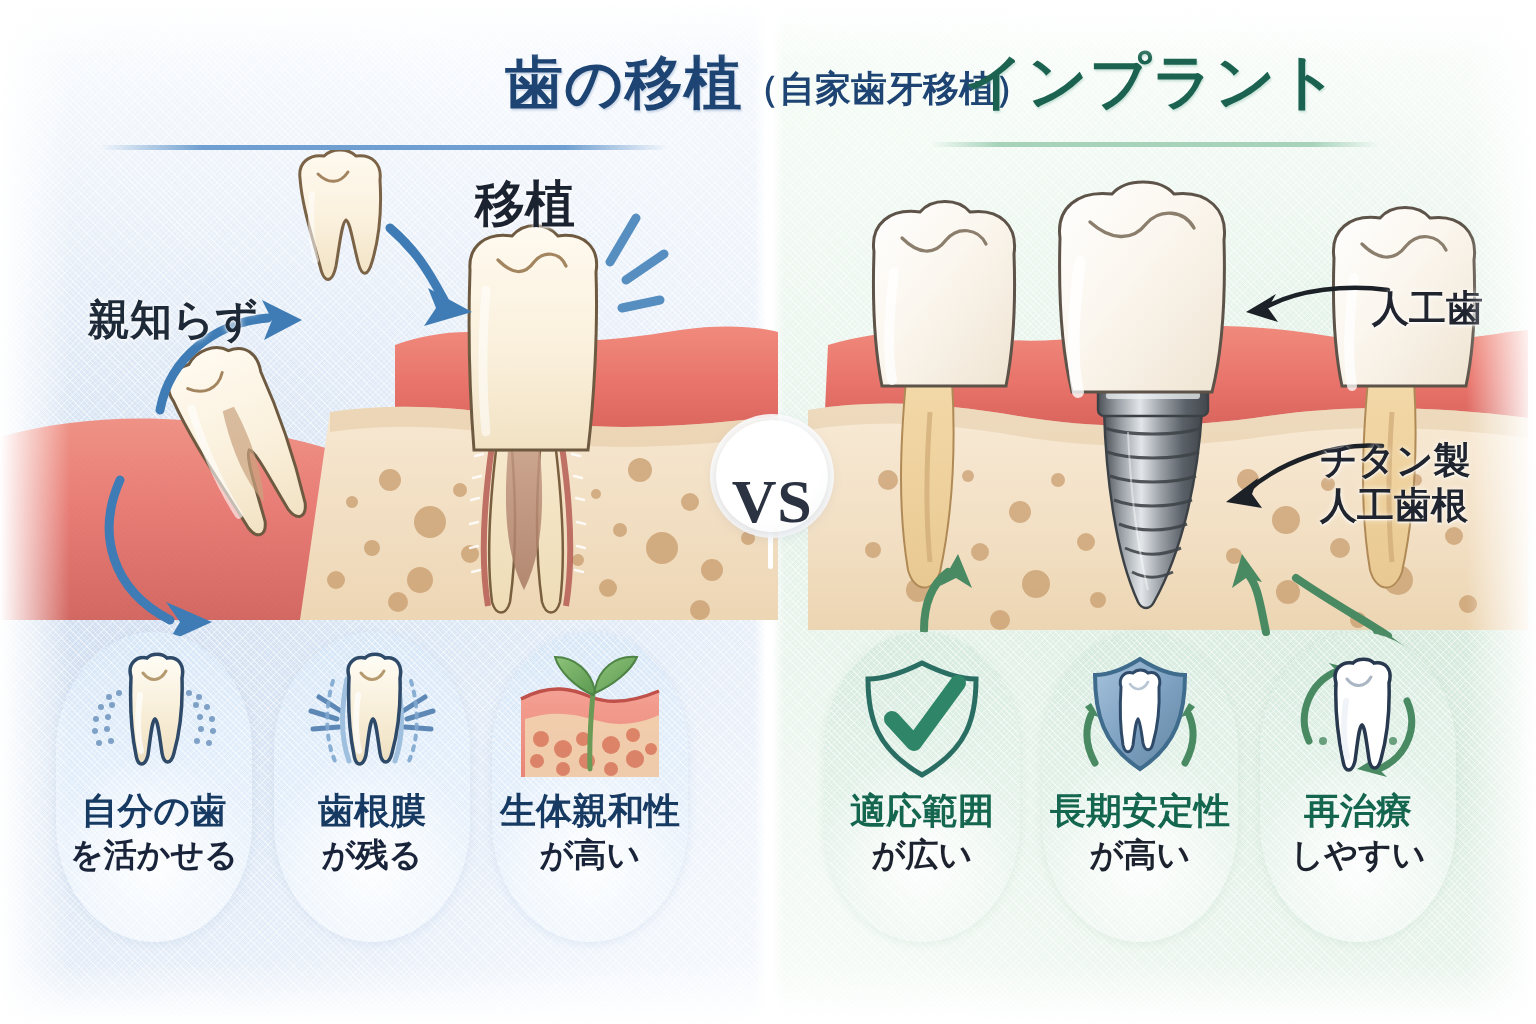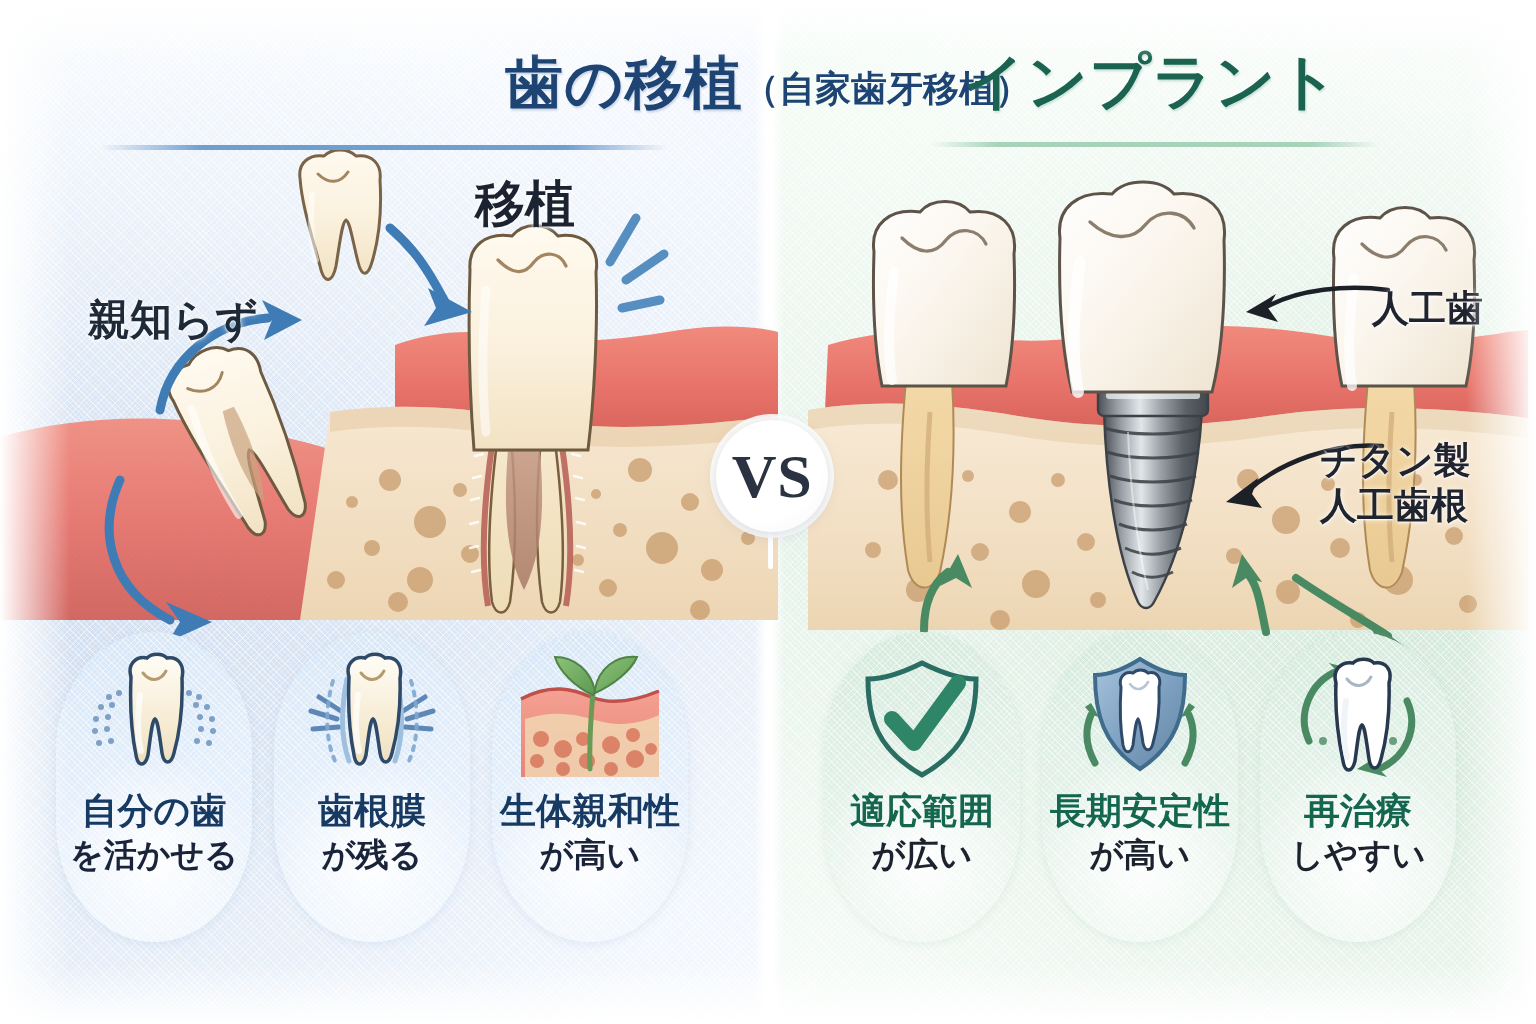--- a/index.html
+++ b/index.html
@@ -61,21 +61,21 @@
   #ul-left{left:100px;top:145px;width:568px;
     background:linear-gradient(90deg,rgba(122,163,209,0),#6f9fd0 18%,#6f9fd0 82%,rgba(122,163,209,0));}
   #ul-right{left:930px;top:142px;width:450px;
     background:linear-gradient(90deg,rgba(160,205,180,0),#a8d3bb 15%,#a8d3bb 85%,rgba(160,205,180,0));}
 
   
   #vs-badge{
     position:absolute;left:716px;top:420px;width:112px;height:112px;border-radius:50%;
     background:radial-gradient(circle at 38% 32%,#ffffff 0%,#ffffff 62%,#f4f6f9 100%);
     box-shadow:0 3px 14px rgba(110,130,160,.28), 0 0 0 6px rgba(255,255,255,.9);
-    display:flex;align-items:center;justify-content:center;z-index:40;
+    display:flex;align-items:flex-end;justify-content:center;z-index:40;
   }
   #vs-badge span{
     font-family:"Liberation Serif","DejaVu Serif",serif;
     font-size:62px;font-weight:700;color:#2b3342;letter-spacing:.01em;line-height:1;
   }
   #vs-stem{position:absolute;left:768px;top:525px;width:5px;height:44px;background:#ffffff;z-index:39;border-radius:3px;}
 
   
   .illus{position:absolute;}
   svg{display:block;overflow:visible;}

